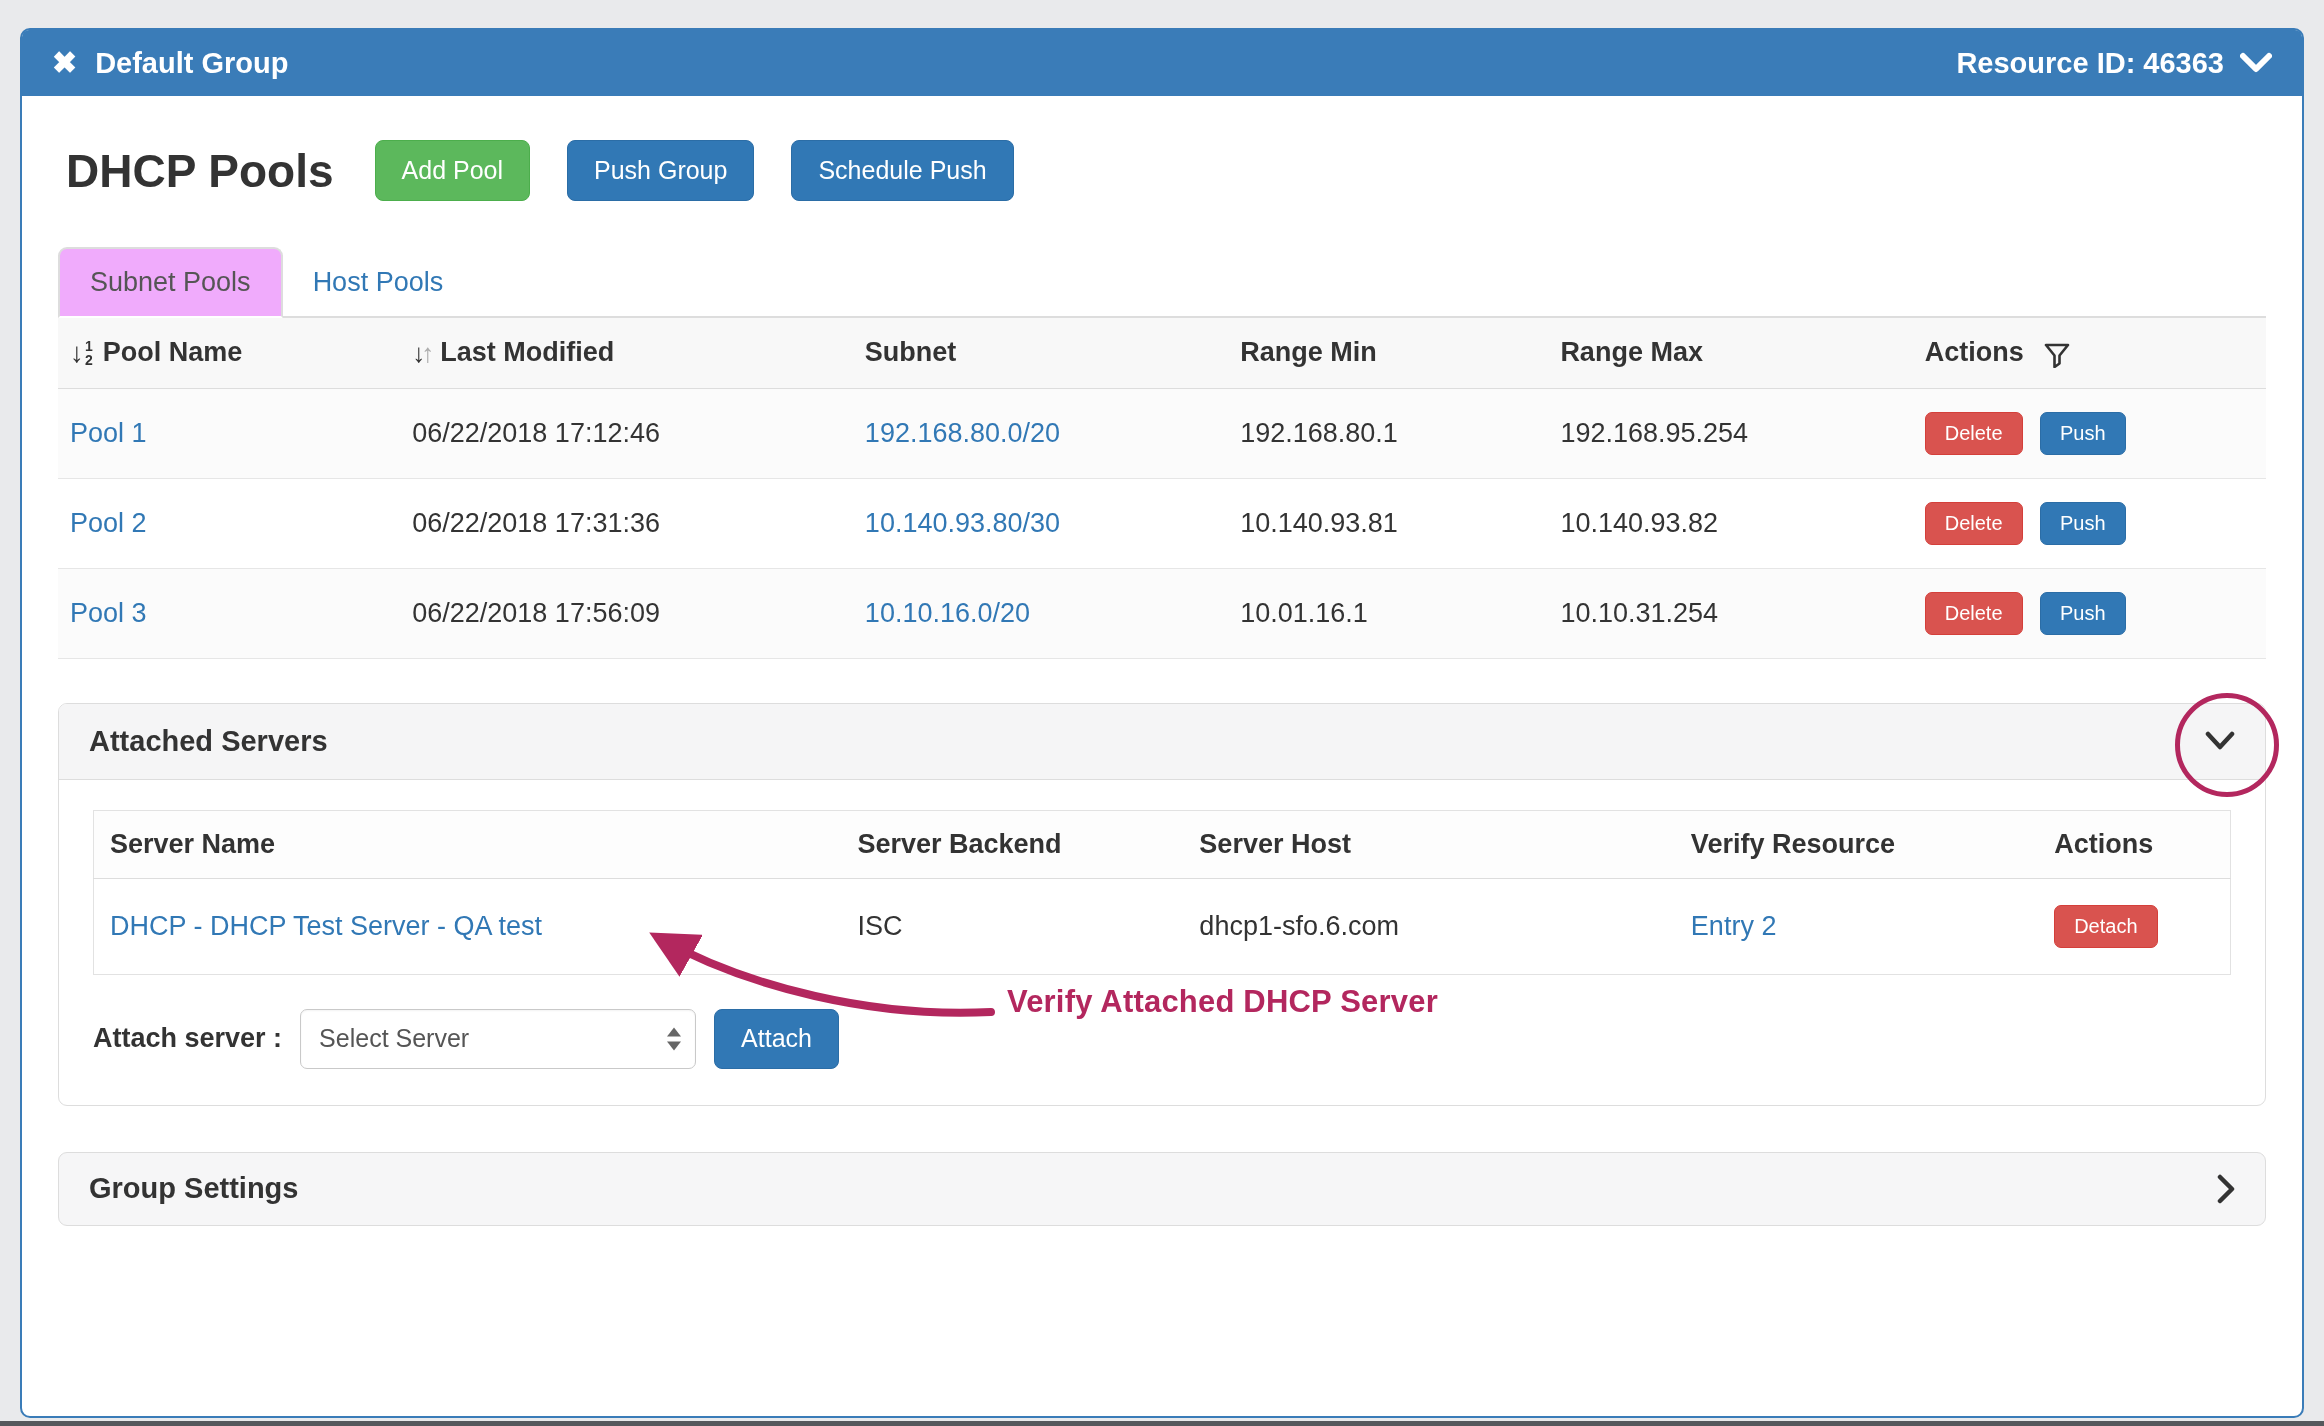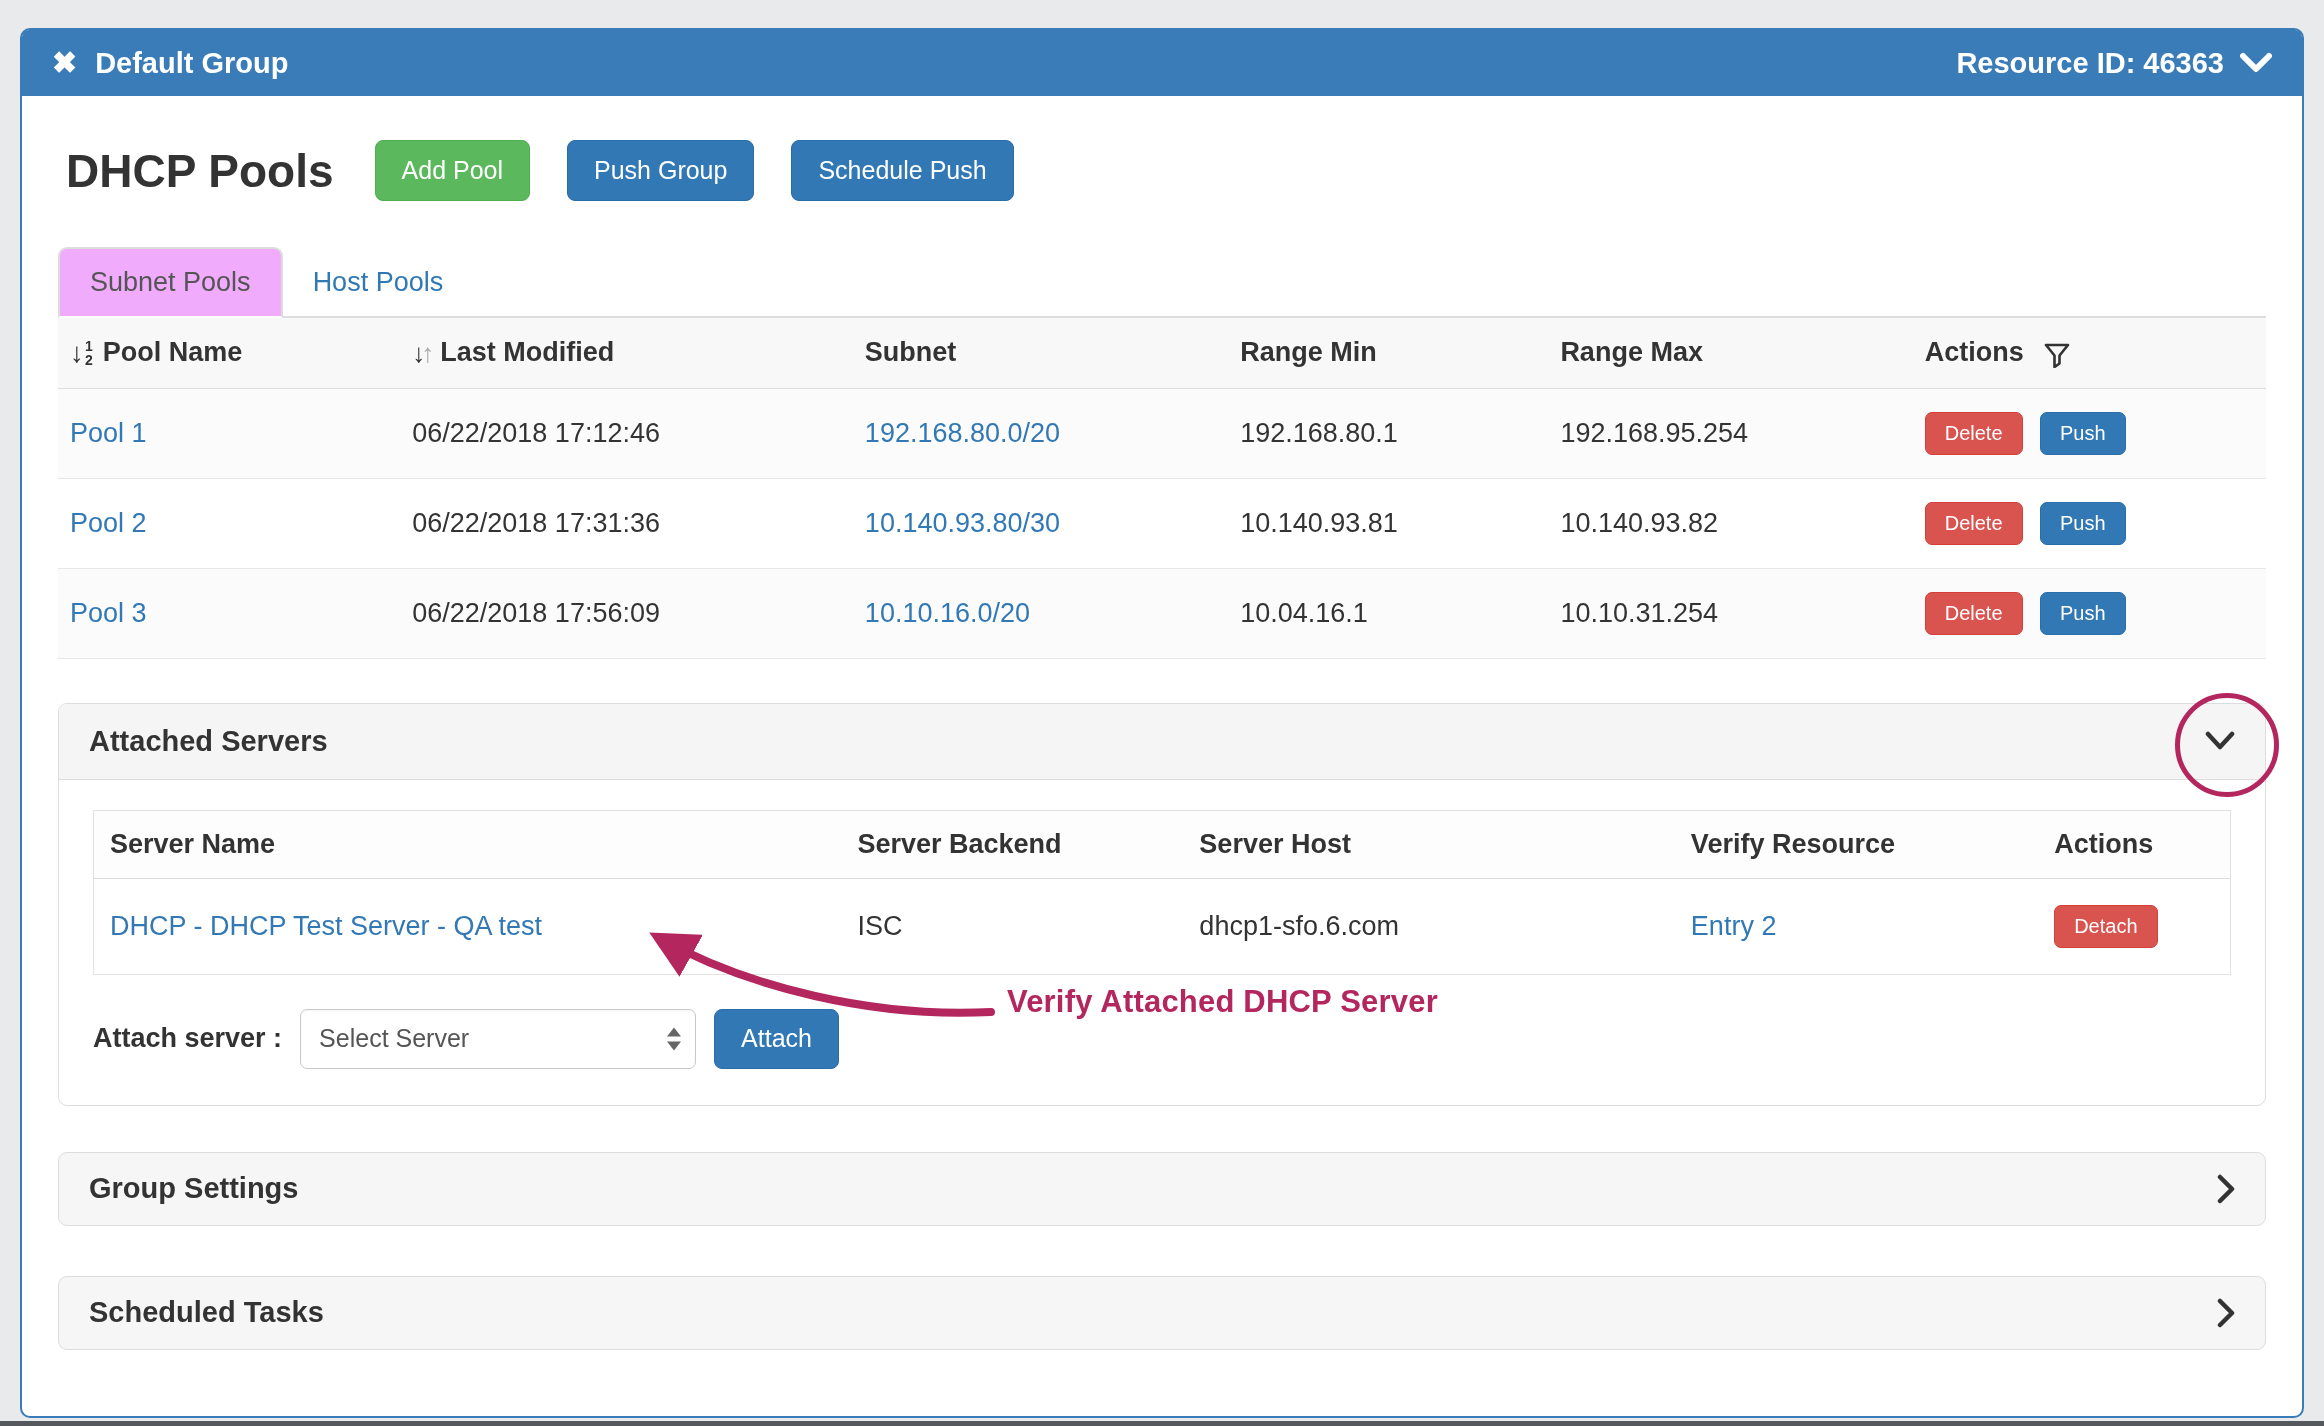--- a/index.html
+++ b/index.html
@@ -235,21 +235,21 @@
           <td>10.140.93.82</td>
           <td class="actions-cell">
             <button class="btn btn-red btn-sm">Delete</button>
             <button class="btn btn-blue btn-sm">Push</button>
           </td>
         </tr>
         <tr>
           <td><a class="lnk">Pool 3</a></td>
           <td>06/22/2018 17:56:09</td>
           <td><a class="lnk">10.10.16.0/20</a></td>
-          <td>10.04.16.1</td>
+          <td>10.01.16.1</td>
           <td>10.10.31.254</td>
           <td class="actions-cell">
             <button class="btn btn-red btn-sm">Delete</button>
             <button class="btn btn-blue btn-sm">Push</button>
           </td>
         </tr>
       </tbody>
     </table>
 
     <div class="panel">
@@ -317,25 +317,17 @@
 
     <div class="accordion acc-1">
       <span>Group Settings</span>
       <span>
         <svg width="18" height="30" viewBox="0 0 18 30">
             <path d="M3 3 L15 15 L3 27" fill="none" stroke="#333" stroke-width="4.5" stroke-linecap="round" stroke-linejoin="round"></path>
           </svg>
       </span>
     </div>
 
-    <div class="accordion acc-2">
-      <span>Scheduled Tasks</span>
-      <span>
-        <svg width="18" height="30" viewBox="0 0 18 30">
-            <path d="M3 3 L15 15 L3 27" fill="none" stroke="#333" stroke-width="4.5" stroke-linecap="round" stroke-linejoin="round"></path>
-          </svg>
-      </span>
-    </div>
 
   </div>
 </div>
 
 <div class="bottom-edge"></div>
 
 </body></html>

